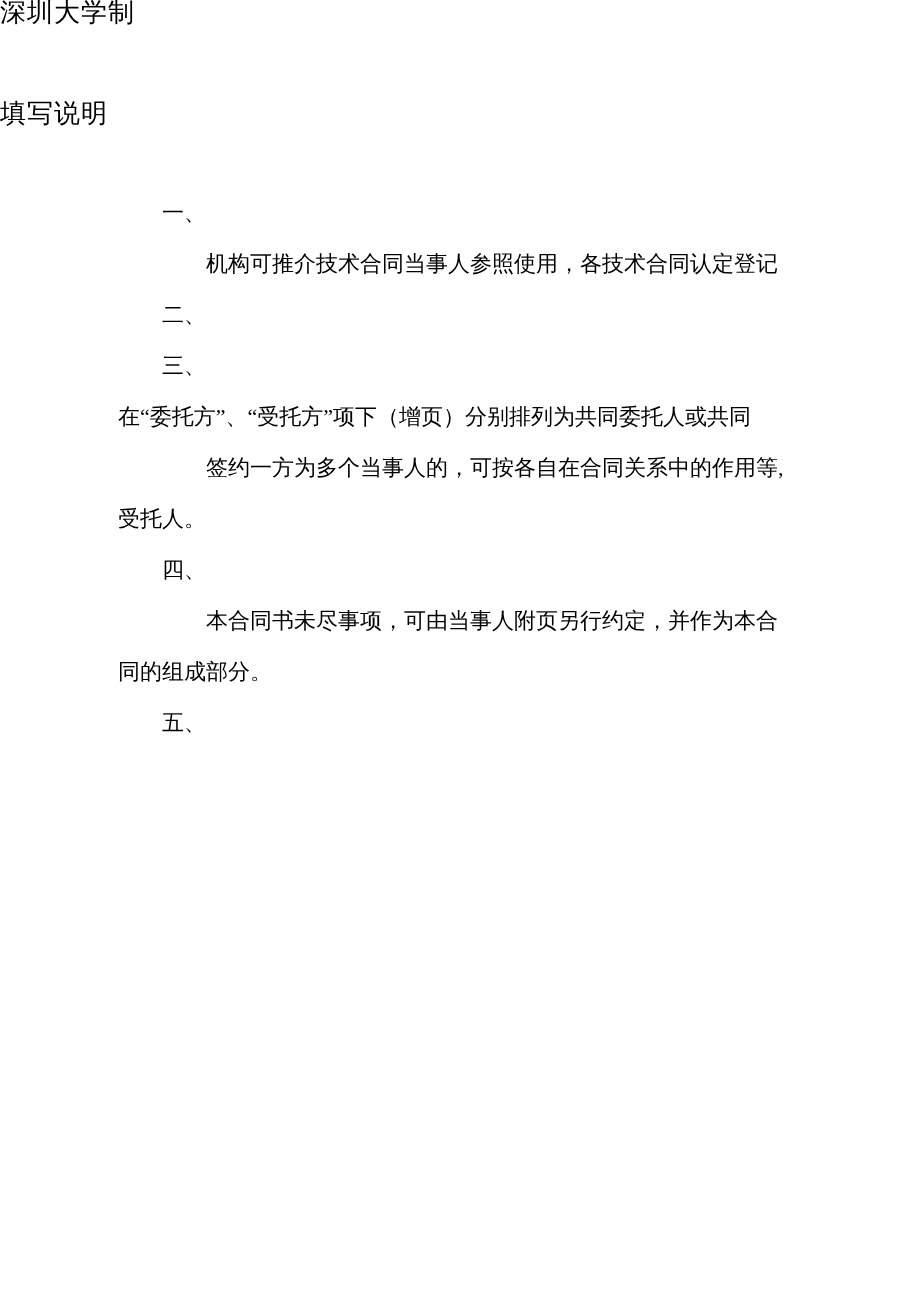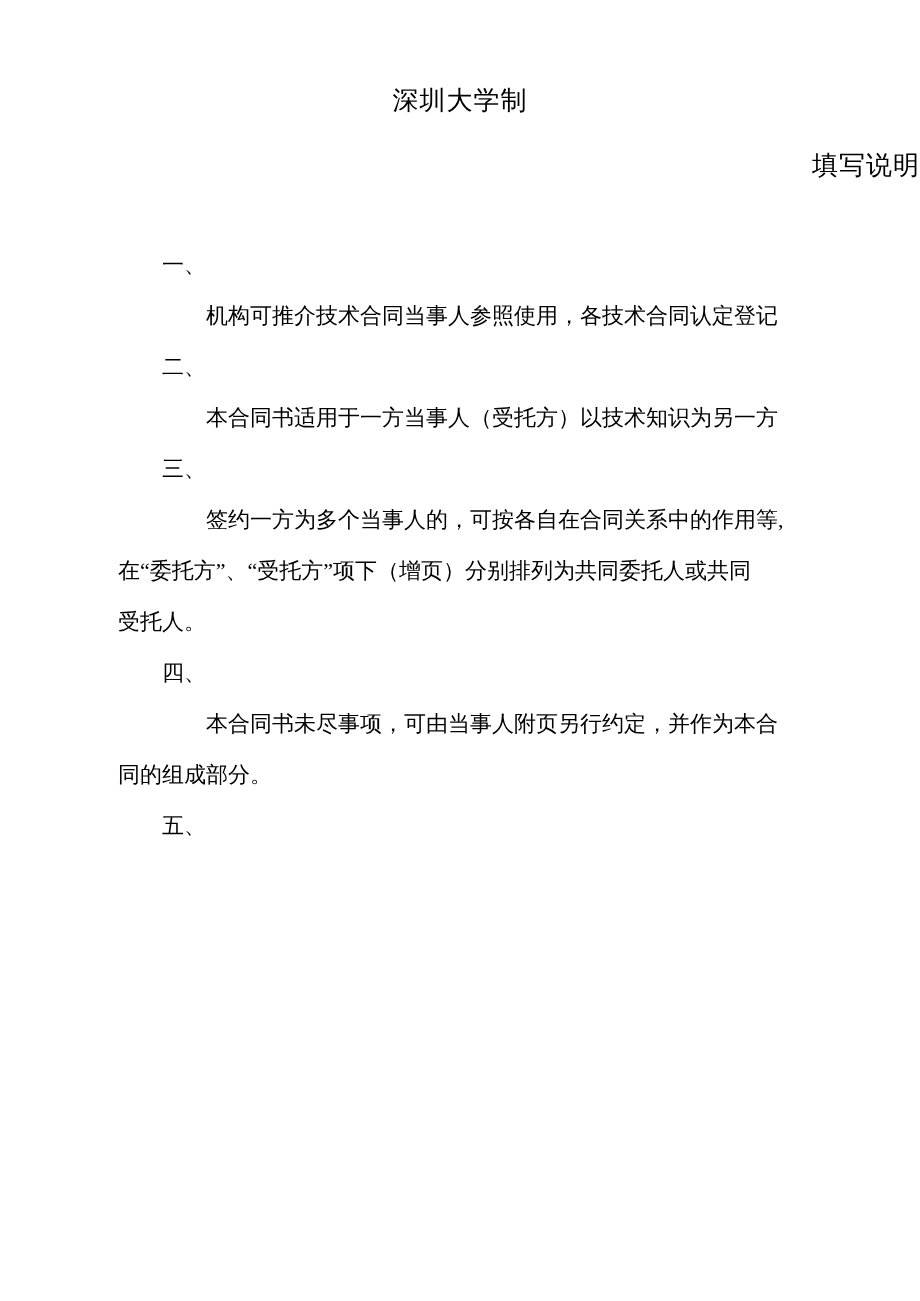--- a/index.html
+++ b/index.html
@@ -12,33 +12,31 @@
     position: relative;
     width: 920px;
     height: 1301px;
     overflow: hidden;
     font-family: "Liberation Serif", "DejaVu Serif", serif;
     color: #000000;
     background: #ffffff;
   }
   .doc-title {
     margin: 0;
-    padding-top: 88px;
     font-size: 26px;
     line-height: 26px;
     font-weight: normal;
-    text-align: center;
     letter-spacing: 1px;
   }
   .doc-subtitle {
-    margin: 39px 0 0 0;
+    margin: 75px 0 0 0;
     font-size: 26px;
     line-height: 26px;
     font-weight: normal;
-    text-align: right;
+    text-align: left;
     letter-spacing: 1px;
   }
   .sections {
     margin-top: 60px;
     padding-left: 118px;
     padding-right: 40px;
     font-size: 22px;
     line-height: 51px;
   }
   .line {
@@ -57,26 +55,25 @@
 <div class="page" style="color: rgb(0, 0, 0); background: rgb(255, 255, 255);">
   <h1 class="doc-title">深圳大学制</h1>
   <h2 class="doc-subtitle">填写说明</h2>
   <div class="sections" id="sections">
       <div class="section">
         <div class="line marker">一、</div>
         <div class="line body first">机构可推介技术合同当事人参照使用，各技术合同认定登记</div>
       </div>
       <div class="section">
         <div class="line marker">二、</div>
-        <div class="line body first">本合同书适用于一方当事人（受托方）以技术知识为另一方</div>
       </div>
       <div class="section">
         <div class="line marker">三、</div>
+        <div class="line body">在“委托方”、“受托方”项下（增页）分别排列为共同委托人或共同</div>
         <div class="line body first">签约一方为多个当事人的，可按各自在合同关系中的作用等,</div>
-        <div class="line body">在“委托方”、“受托方”项下（增页）分别排列为共同委托人或共同</div>
         <div class="line body">受托人。</div>
       </div>
       <div class="section">
         <div class="line marker">四、</div>
         <div class="line body first">本合同书未尽事项，可由当事人附页另行约定，并作为本合</div>
         <div class="line body">同的组成部分。</div>
       </div>
       <div class="section">
         <div class="line marker">五、</div>
       </div>

